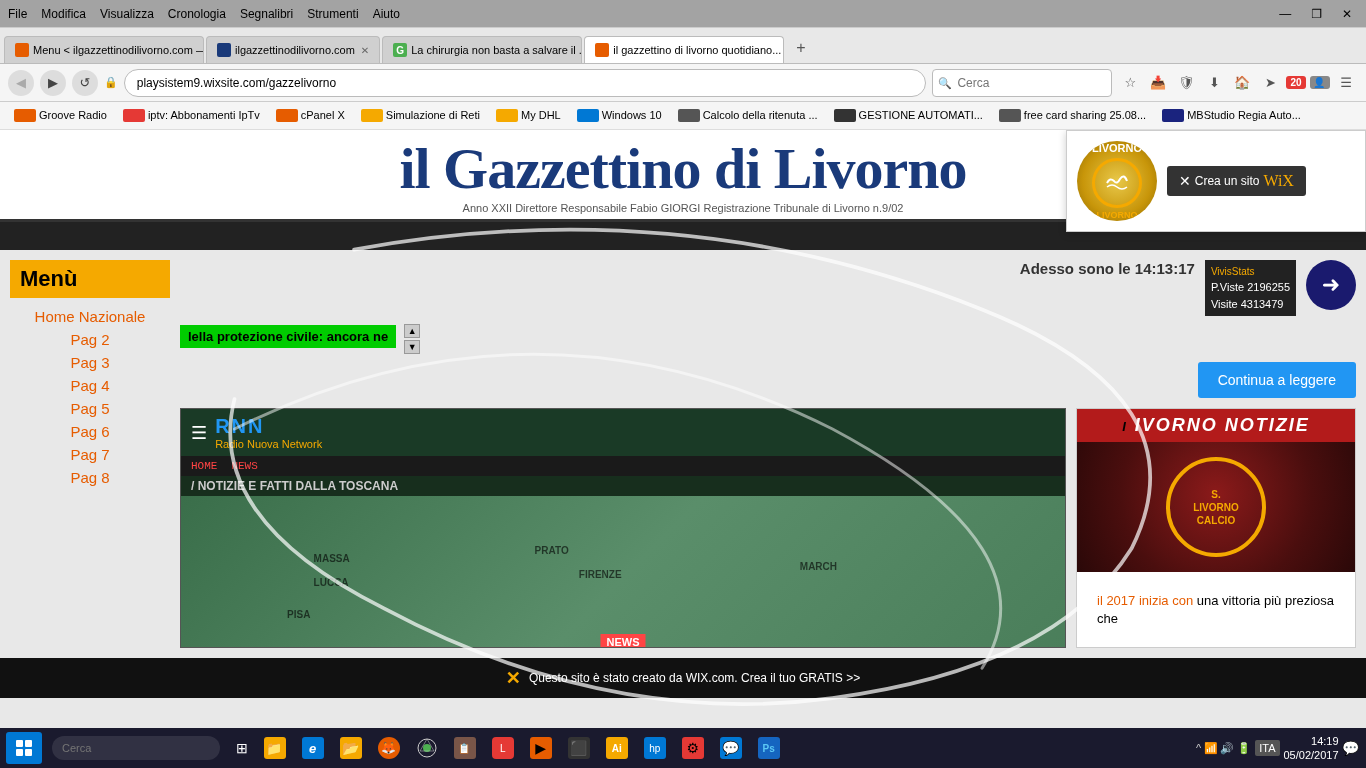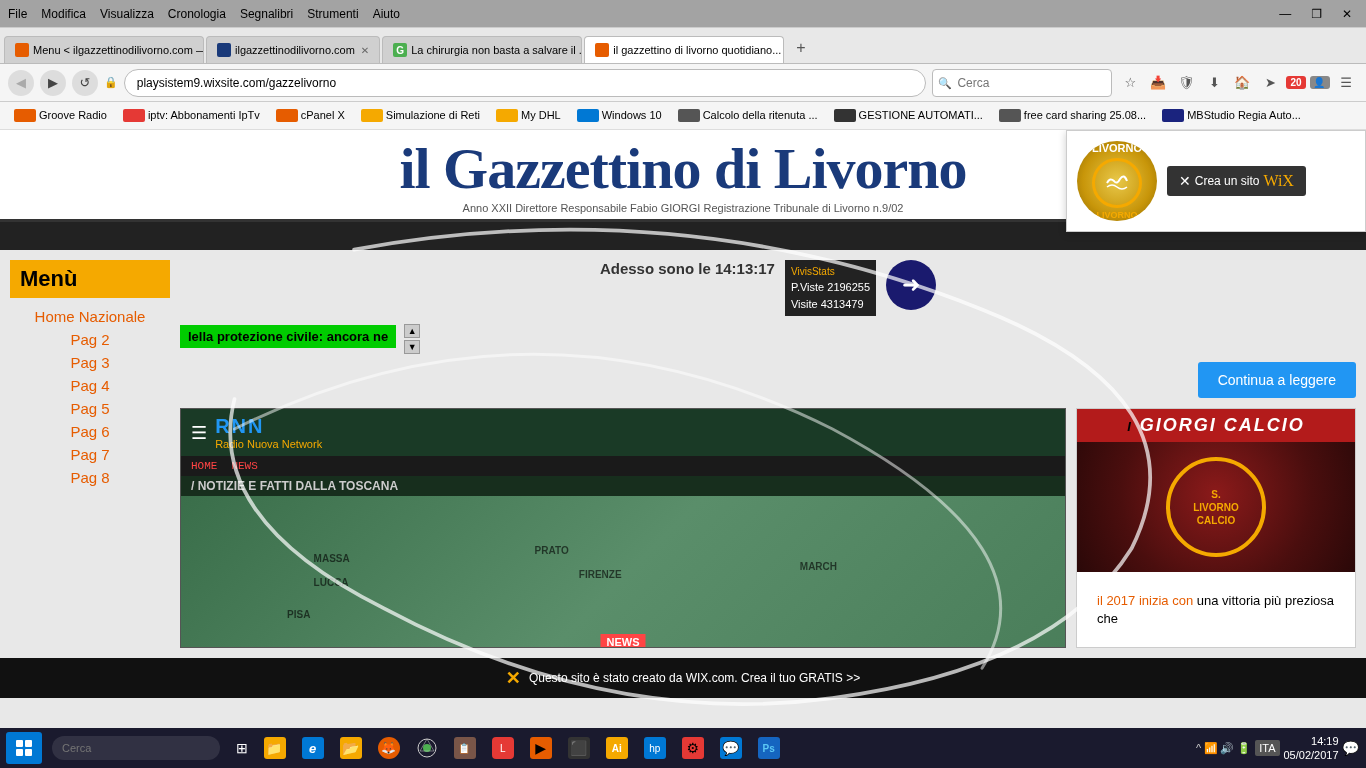--- a/index.html
+++ b/index.html
@@ -290,21 +290,21 @@
 
     
     .content-area {
       flex: 1;
       min-width: 0;
     }
 
     
     .stats-row {
       display: flex;
-      justify-content: center;
+      justify-content: flex-end;
       align-items: flex-start;
       gap: 10px;
       margin-bottom: 8px;
     }
     .time-label {
       font-size: 15px;
       font-weight: bold;
       color: #333;
       text-align: right;
     }
@@ -803,21 +803,21 @@
                   <span class="map-label" style="left:70%;top:40%;">MARCH</span>
                   <div class="rnn-news-tag">NEWS</div>
                 </div>
               </div>
             </div>
           </div>
 
           <div class="calcio-panel">
             <div class="calcio-header">
               <span style="color:#000;font-size:13px;">I</span>
-              <span>GIORGI CALCIO</span>
+              <span>IVORNO NOTIZIE</span>
             </div>
             <div class="calcio-image">
               <div class="calcio-crest">
                 <span style="color:#f5a900;font-size:10px;font-weight:bold;text-align:center;line-height:1.3;">S.<br>LIVORNO<br>CALCIO</span>
               </div>
             </div>
             <div class="calcio-news">
               <span class="highlight">il 2017 inizia con</span>
               <span> una vittoria più preziosa che</span>
             </div>

